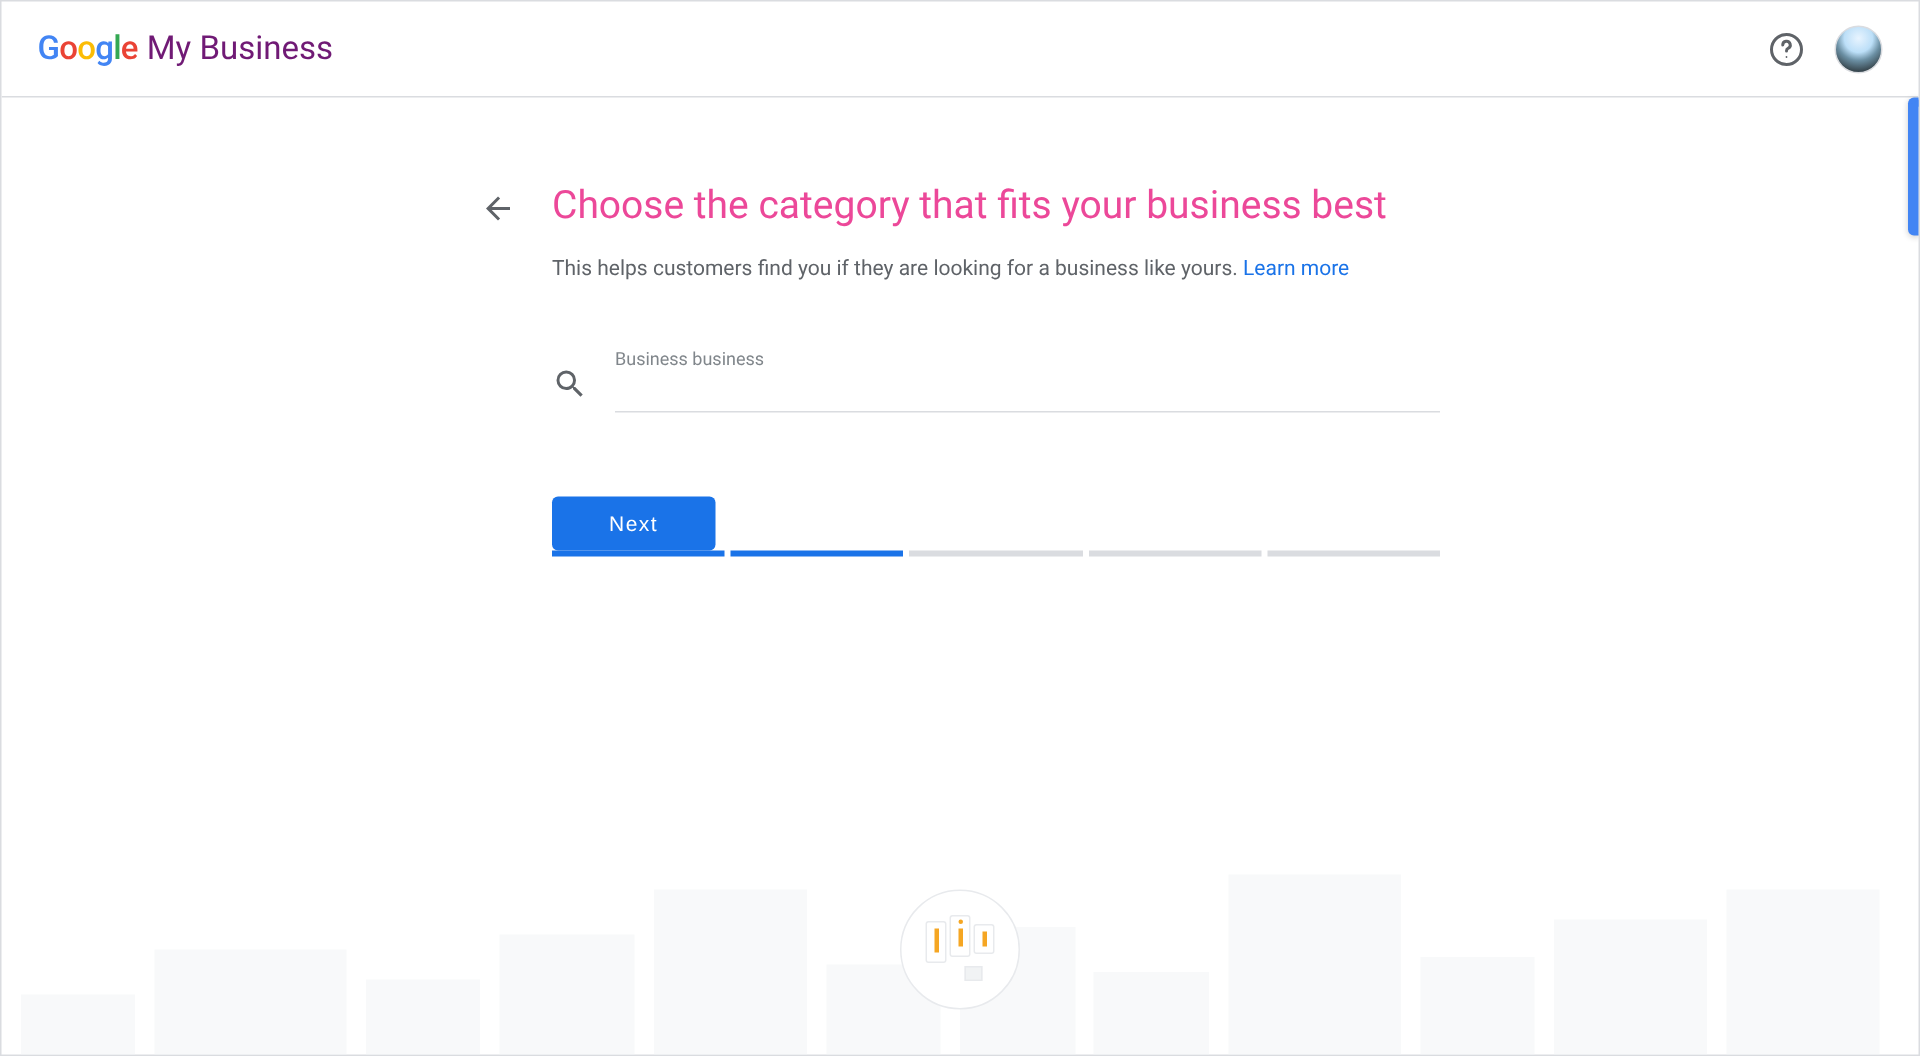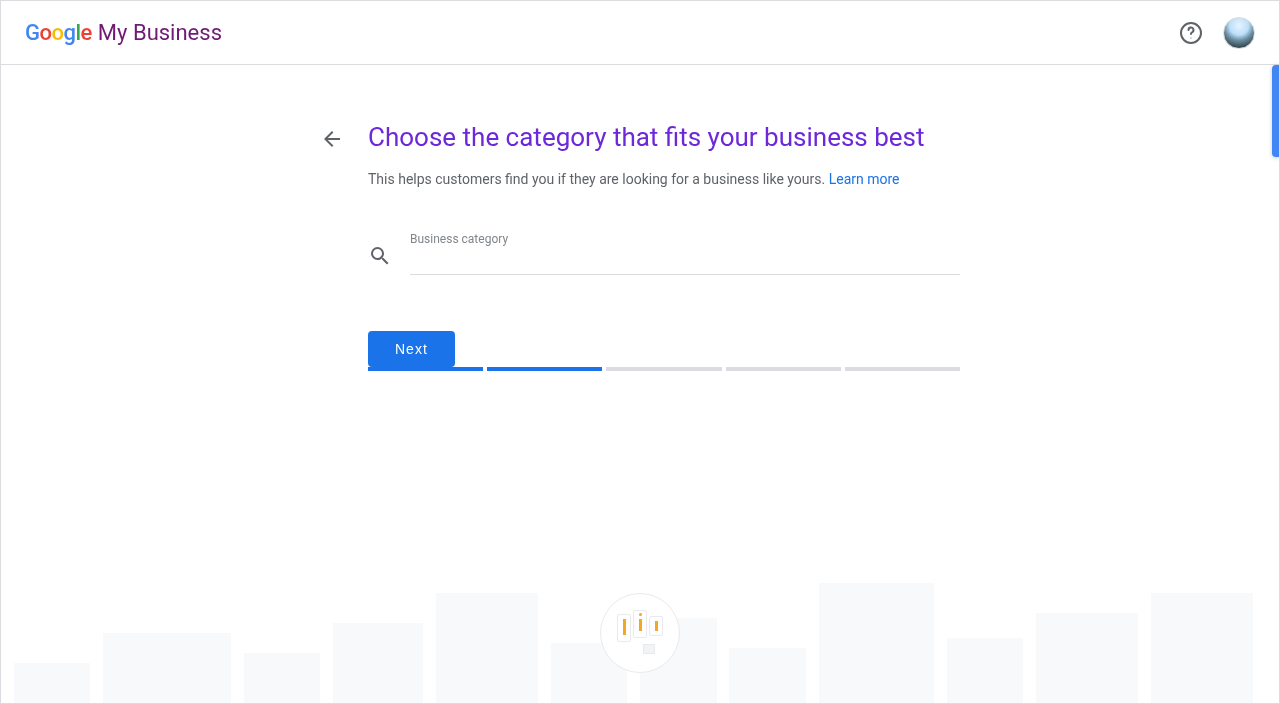--- a/index.html
+++ b/index.html
@@ -18,31 +18,31 @@
     .help-icon { width: 24px; height: 24px; color: #5f6368; cursor: pointer; display: flex; align-items: center; justify-content: center; }
     .avatar { width: 32px; height: 32px; border-radius: 50%; background: radial-gradient(circle at 50% 25%, #e8f4ff 0%, #bcdff8 35%, #6b8fa3 55%, #3a4a52 80%); cursor: pointer; border: 1px solid #dadce0; }
 
     .main { position: relative; height: calc(100% - 64px); }
 
     .content { max-width: 640px; margin: 0 auto; padding-top: 56px; position: relative; }
     .content-inner { display: flex; gap: 24px; align-items: flex-start; }
     .back-btn { width: 24px; height: 24px; color: #5f6368; cursor: pointer; flex-shrink: 0; margin-top: 6px; }
     .body-col { flex: 1; }
 
-    .title { font-size: 26px; font-weight: 400; color: #6d28d9; line-height: 1.3; margin-bottom: 14px; }
+    .title { font-size: 26px; font-weight: 400; color: #ec4899; line-height: 1.3; margin-bottom: 14px; }
     .subtitle { font-size: 14px; color: #5f6368; line-height: 1.5; margin-bottom: 48px; }
     .learn-more { color: #1a73e8; text-decoration: none; cursor: pointer; }
 
     .field-row { display: flex; align-items: center; gap: 18px; margin-bottom: 56px; }
     .search-icon { width: 24px; height: 24px; color: #5f6368; flex-shrink: 0; }
     .field { flex: 1; position: relative; }
     .field-label { font-size: 12px; color: #80868b; position: absolute; top: -6px; left: 0; }
     .field-input { width: 100%; border: none; border-bottom: 1px solid #dadce0; outline: none; font-size: 16px; padding: 12px 0 6px 0; background: transparent; color: #202124; }
 
-    .next-btn { background: #1a73e8; color: #fff; border: none; border-radius: 4px; height: 36px; padding: 0 27px; font-size: 14px; font-weight: 500; letter-spacing: 1px; cursor: pointer; }
+    .next-btn { background: #1a73e8; color: #fff; border: none; border-radius: 4px; height: 36px; padding: 0 38px; font-size: 14px; font-weight: 500; letter-spacing: 1px; cursor: pointer; }
 
     .progress { display: flex; gap: 4px; }
     .progress-seg { flex: 1; height: 4px; background: #dadce0; }
     .progress-seg.done { background: #1a73e8; }
     .progress-seg.active { background: #1a73e8; position: relative; }
     .progress-seg.active::after { content: ''; position: absolute; right: 0; top: 0; bottom: 0; width: 0%; background: #dadce0; }
 
     .footer-illust { position: absolute; bottom: 0; left: 0; right: 0; height: 150px; overflow: hidden; pointer-events: none; }
     .skyline { position: absolute; bottom: 0; left: 0; right: 0; height: 150px; }
     .bldg { position: absolute; bottom: 0; background: #f8f9fa; }
@@ -101,21 +101,21 @@
           <span>This helps customers find you if they are looking for a business like yours. </span><a class="learn-more">Learn more</a>
         </p>
 
         <div class="field-row">
           <div class="search-icon">
             <svg viewBox="0 0 24 24" width="24" height="24" fill="currentColor">
               <path d="M15.5 14h-.79l-.28-.27A6.471 6.471 0 0 0 16 9.5 6.5 6.5 0 1 0 9.5 16c1.61 0 3.09-.59 4.23-1.57l.27.28v.79l5 4.99L20.49 19l-4.99-5zm-6 0C7.01 14 5 11.99 5 9.5S7.01 5 9.5 5 14 7.01 14 9.5 11.99 14 9.5 14z"></path>
             </svg>
           </div>
           <div class="field">
-            <span class="field-label">Business category</span>
+            <span class="field-label">Business business</span>
             <input class="field-input" type="text" value="" style="">
           </div>
         </div>
 
         <button class="next-btn">Next</button>
 
         <div class="progress">
           <div class="progress-seg done"></div>
           <div class="progress-seg active"></div>
           <div class="progress-seg"></div>

